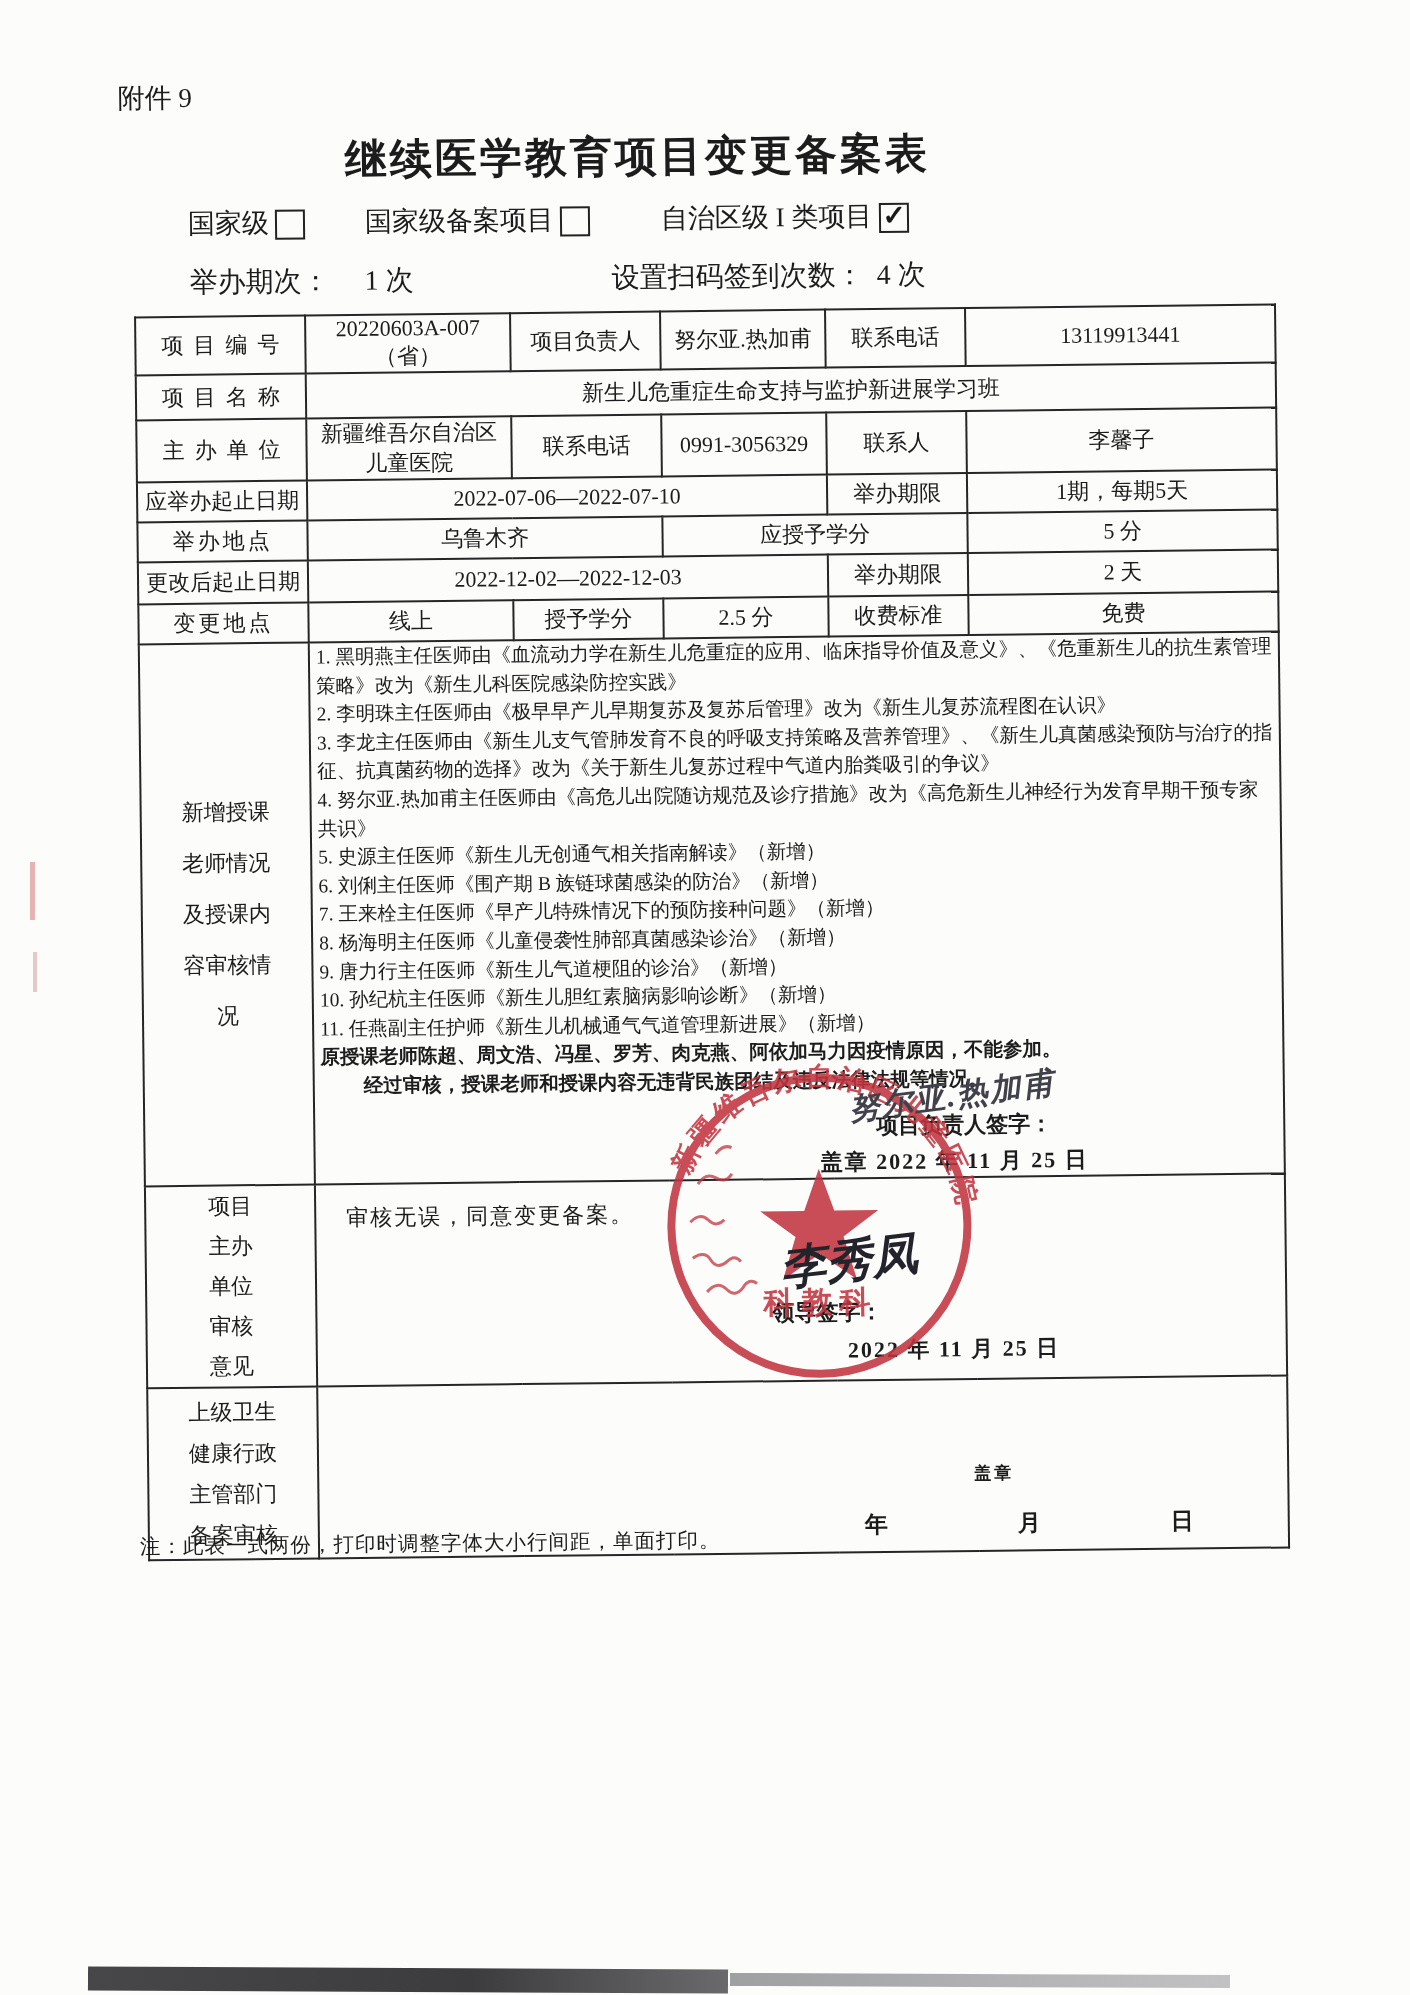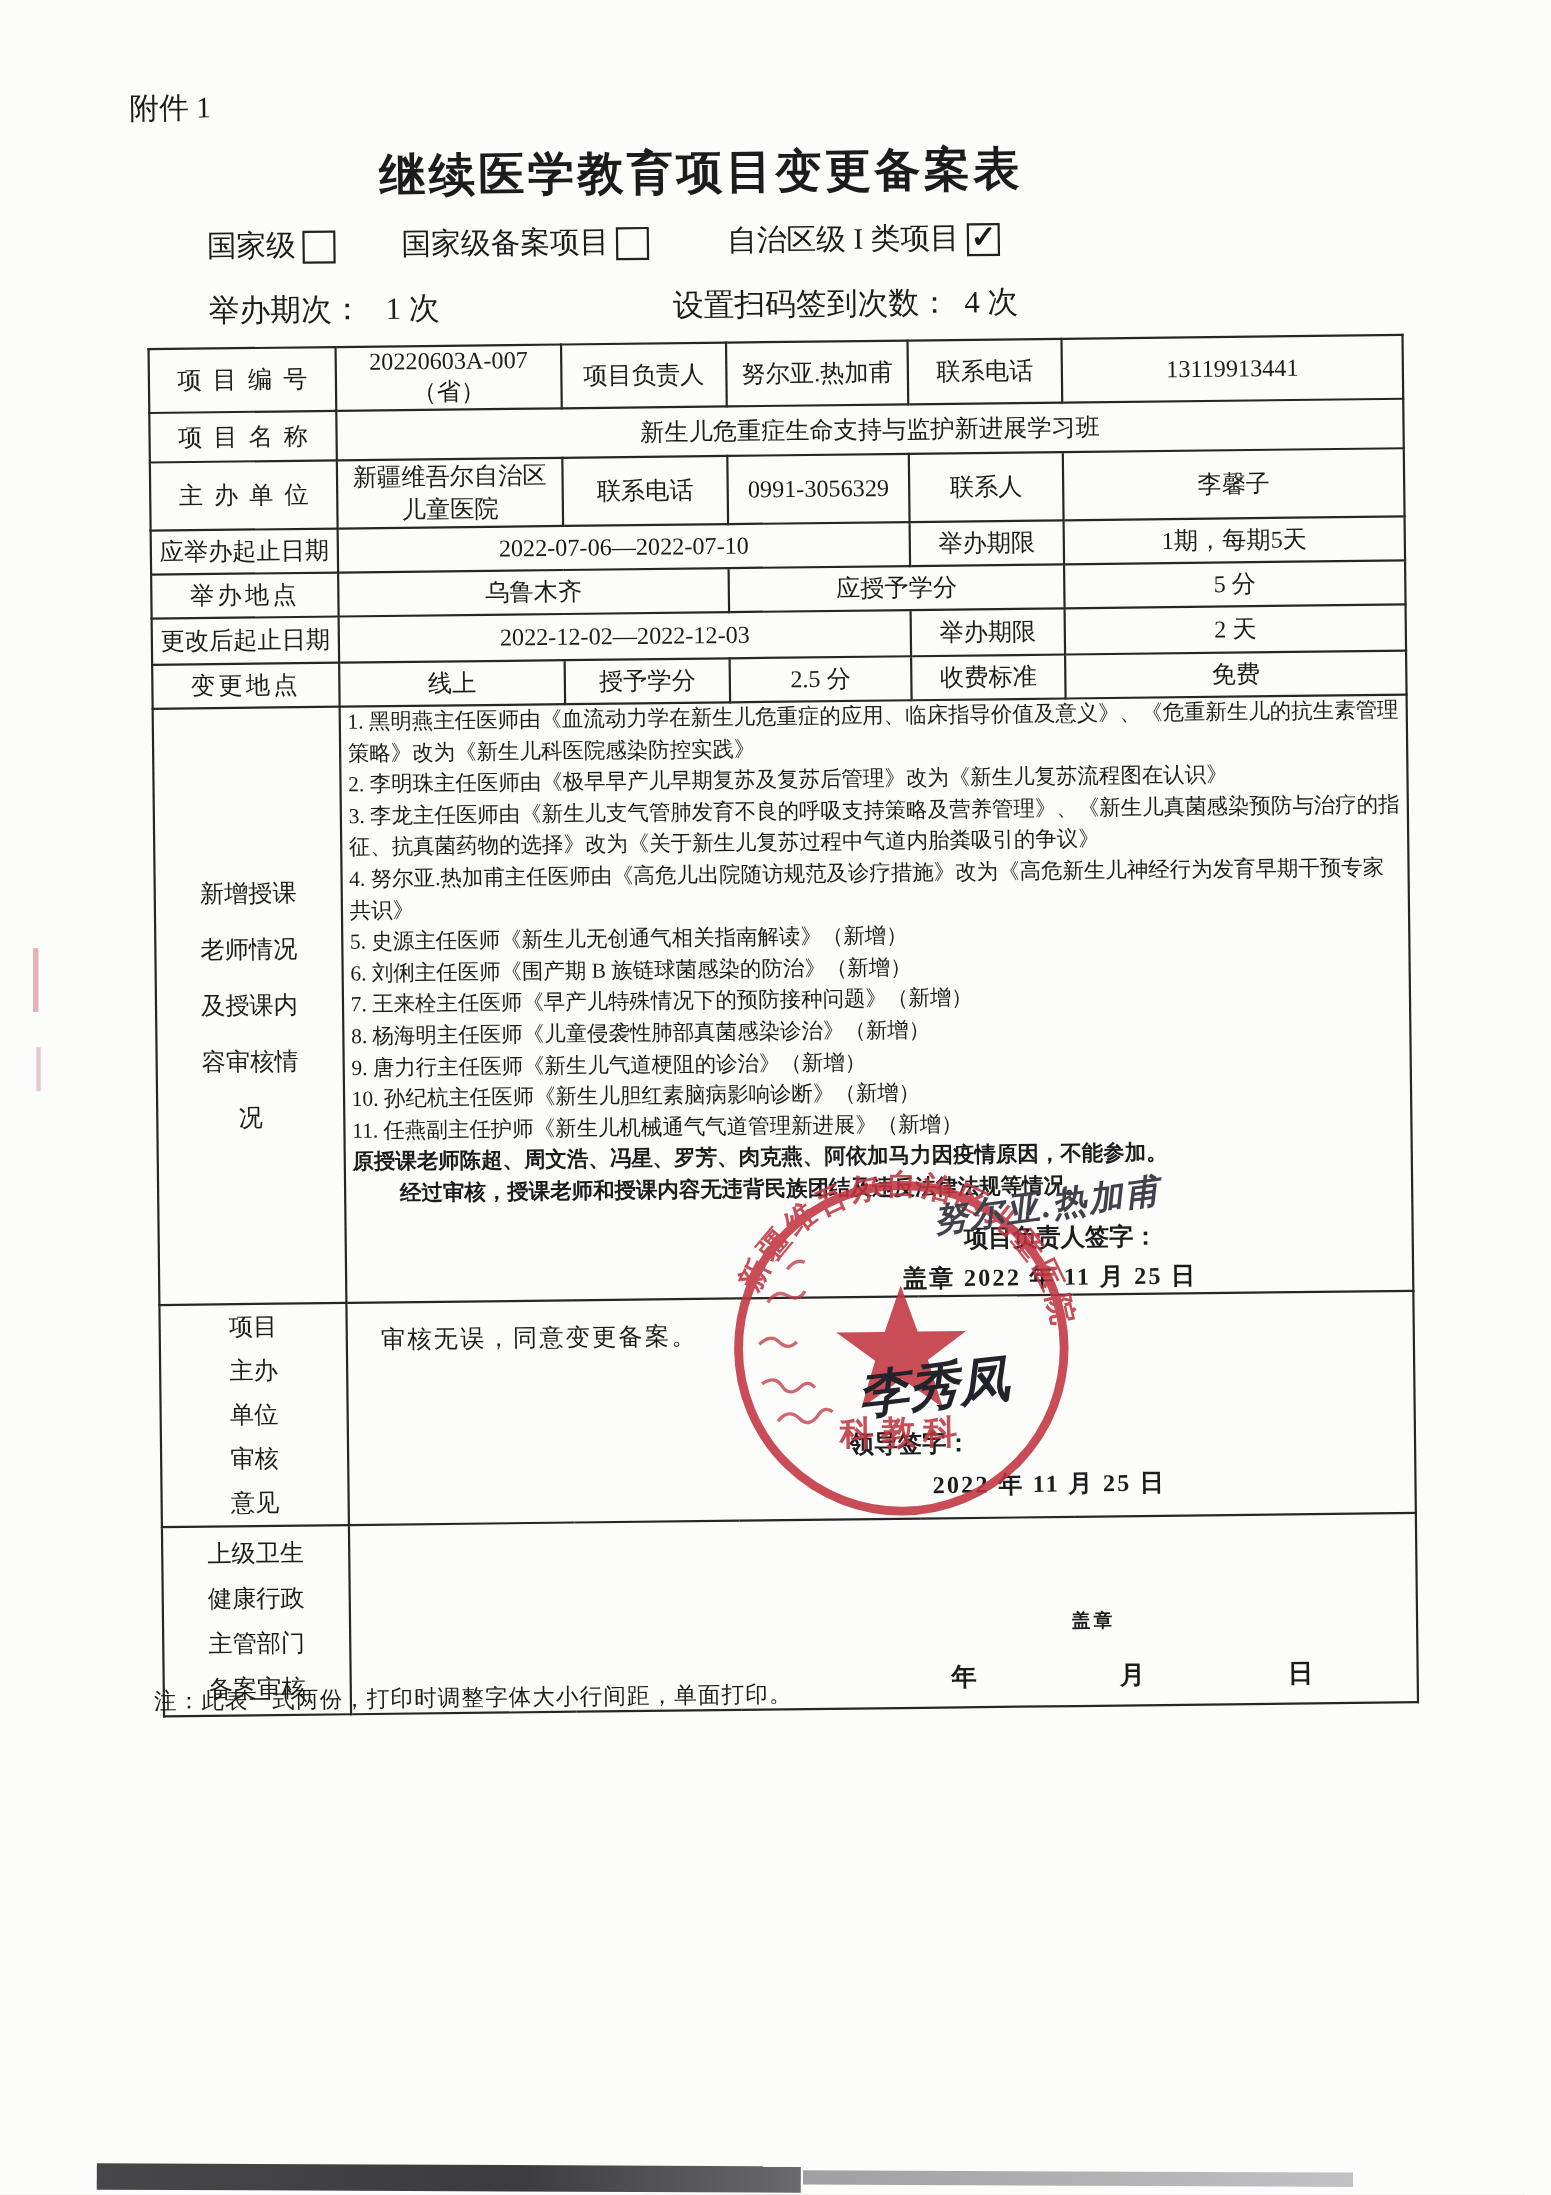--- a/index.html
+++ b/index.html
@@ -49,21 +49,21 @@
   .smudge2{left:730px;top:1974px;width:500px;height:13px;background:linear-gradient(90deg,#9fa0a2,#c2c2c4);transform:rotate(0.25deg);}
   .redmark{left:30px;top:862px;width:5px;height:58px;background:#cc5a5a;opacity:.45;}
   .redmark2{left:33px;top:952px;width:4px;height:40px;background:#b66;opacity:.35;}
 </style>
 </head>
 <body>
 
 <div class="page">
   <div class="sheet">
 
-    <div class="abs attachment">附件 1</div>
+    <div class="abs attachment">附件 9</div>
     <div class="abs doc-title">继续医学教育项目变更备案表</div>
 
     <div class="abs levelrow">
       <span class="lvl" style="left:195px;">
         <span>国家级</span>
         <span class="cbox"></span>
       </span>
       <span class="lvl" style="left:372px;">
         <span>国家级备案项目</span>
         <span class="cbox"></span>
@@ -72,21 +72,21 @@
         <span>自治区级 I 类项目</span>
         <span class="cbox">
             <span class="tick">✓</span>
           </span>
       </span>
     </div>
 
     <div class="abs metarow">
       <span class="meta" style="left:196px;">
         <span>举办期次：</span>
-        <span style="margin-left:14px;">1 次</span>
+        <span style="margin-left:28px;">1 次</span>
       </span>
       <span class="meta" style="left:618px;">
         <span>设置扫码签到次数：</span>
         <span style="margin-left:6px;">4 次</span>
       </span>
     </div>
 
     <table class="main">
       <colgroup>
         <col style="width:170px">

